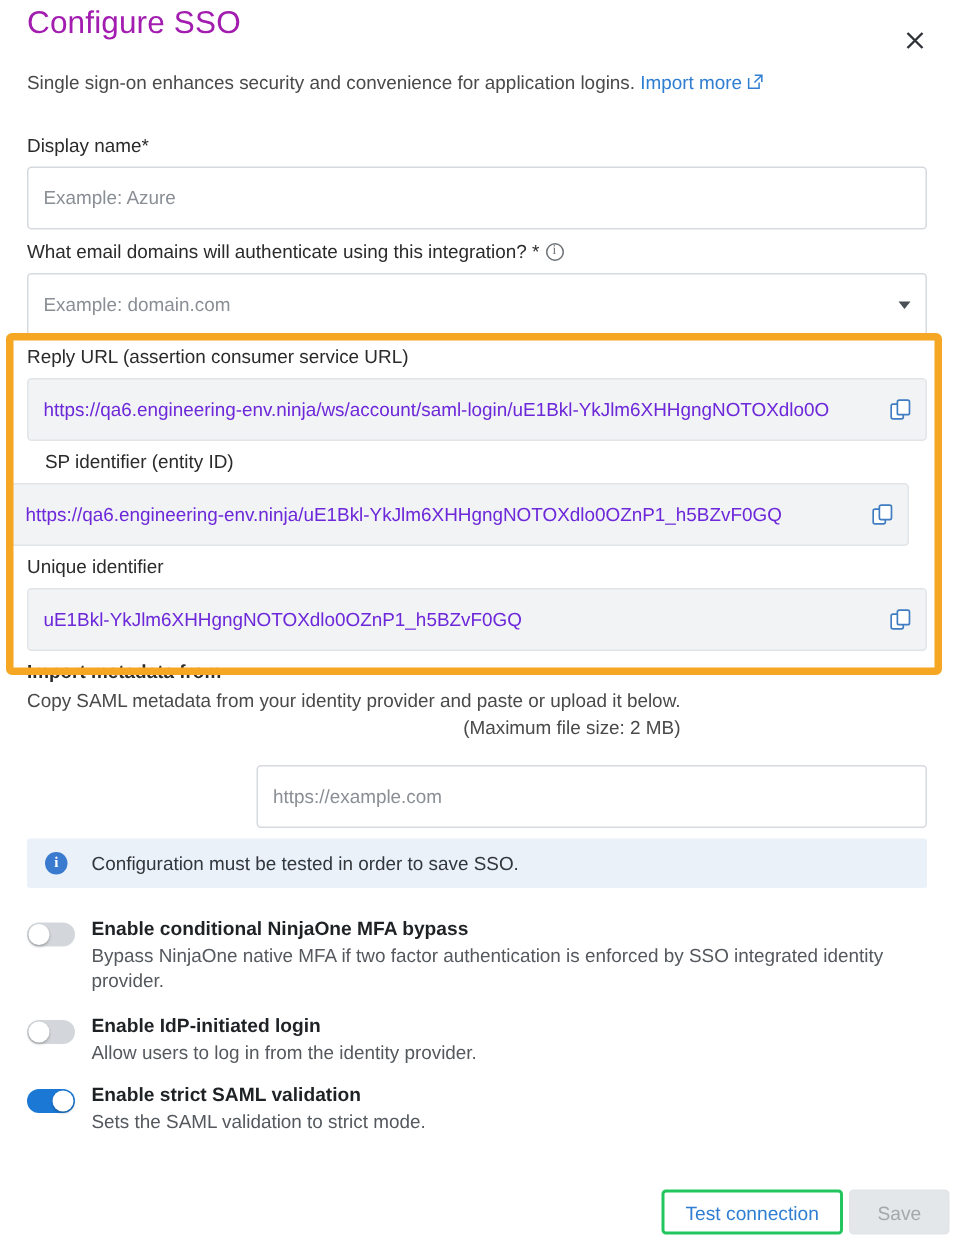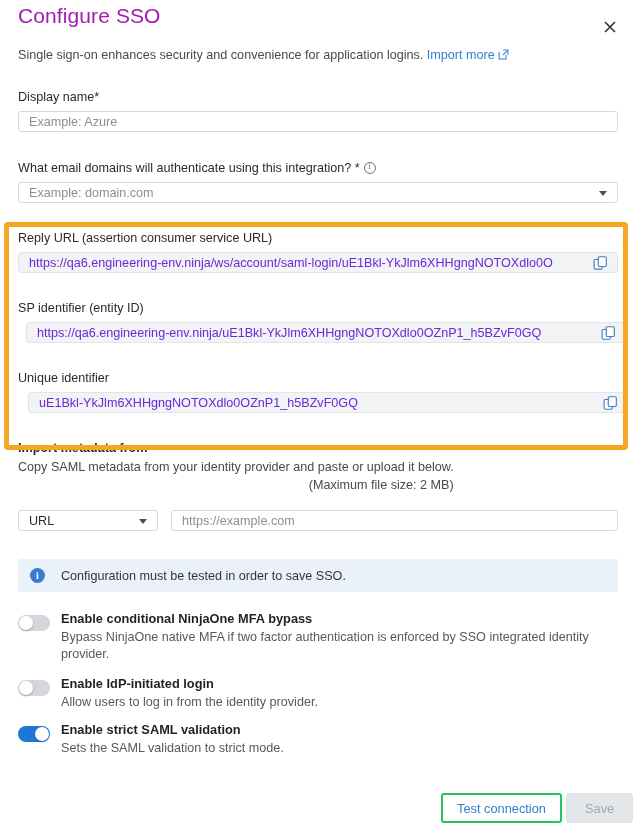--- a/index.html
+++ b/index.html
@@ -55,21 +55,21 @@
 
   
   .field-label {
     position: absolute;
     font-size: 12.6px;
     color: #2b2b2b;
     white-space: nowrap;
   }
   .input-box {
     position: absolute;
-    height: 21px;
+    height: 42px;
     border: 1px solid #d6d9dd;
     border-radius: 3px;
     background: #fff;
     display: flex;
     align-items: center;
     padding: 0 10px;
     font-size: 12.6px;
     color: #8a8f95;
   }
   .input-box.readonly {
@@ -267,54 +267,50 @@
   <div class="input-box readonly" style="left:18px; top:252px; width:600px;">
     <span class="val">https://qa6.engineering-env.ninja/ws/account/saml-login/uE1Bkl-YkJlm6XHHgngNOTOXdlo0O</span>
     <span class="copy-ico">
       <svg width="15" height="15" viewBox="0 0 16 16">
           <rect x="1.2" y="4.2" width="8.6" height="10.4" rx="1.3" fill="#ffffff" stroke="#3f7cc2" stroke-width="1.2"></rect>
           <rect x="5.6" y="1.3" width="8.6" height="10.4" rx="1.3" fill="#ffffff" stroke="#3f7cc2" stroke-width="1.2"></rect>
         </svg>
     </span>
   </div>
 
-  <div class="field-label" style="left:18px; top:301px;text-align:center;">SP identifier (entity ID)</div>
-  <div class="input-box readonly" style="left:26px; top:322px; width:600px;">
+  <div class="field-label" style="left:30px; top:301px;text-align:center;">SP identifier (entity ID)</div>
+  <div class="input-box readonly" style="left:6px; top:322px; width:600px;">
     <span class="val">https://qa6.engineering-env.ninja/uE1Bkl-YkJlm6XHHgngNOTOXdlo0OZnP1_h5BZvF0GQ</span>
     <span class="copy-ico">
       <svg width="15" height="15" viewBox="0 0 16 16">
           <rect x="1.2" y="4.2" width="8.6" height="10.4" rx="1.3" fill="#ffffff" stroke="#3f7cc2" stroke-width="1.2"></rect>
           <rect x="5.6" y="1.3" width="8.6" height="10.4" rx="1.3" fill="#ffffff" stroke="#3f7cc2" stroke-width="1.2"></rect>
         </svg>
     </span>
   </div>
 
   <div class="field-label" style="left:18px; top:371px;">Unique identifier</div>
-  <div class="input-box readonly" style="left:28px; top:392px; width:600px;">
+  <div class="input-box readonly" style="left:18px; top:392px; width:600px;">
     <span class="val">uE1Bkl-YkJlm6XHHgngNOTOXdlo0OZnP1_h5BZvF0GQ</span>
     <span class="copy-ico">
       <svg width="15" height="15" viewBox="0 0 16 16">
           <rect x="1.2" y="4.2" width="8.6" height="10.4" rx="1.3" fill="#ffffff" stroke="#3f7cc2" stroke-width="1.2"></rect>
           <rect x="5.6" y="1.3" width="8.6" height="10.4" rx="1.3" fill="#ffffff" stroke="#3f7cc2" stroke-width="1.2"></rect>
         </svg>
     </span>
   </div>
 
   <div class="highlight"></div>
 
   <div class="field-label" style="left:18px; top:441px; font-weight:bold;">Import metadata from</div>
   <div class="multi-desc" style="top:458px;">
     <div>Copy SAML metadata from your identity provider and paste or upload it below.</div>
     <div>(Maximum file size: 2 MB)</div>
   </div>
 
-  <div class="input-box" style="left:18px; top:510px; width:140px; color:#2b2b2b;">
-    <span class="val">URL</span>
-    <span class="caret"></span>
-  </div>
 
   <div class="input-box" style="left:171px; top:510px; width:447px;">
     <span class="val">https://example.com</span>
   </div>
 
   <div class="banner">
     <span class="banner-ico">i</span>
     <span>Configuration must be tested in order to save SSO.</span>
   </div>
 

